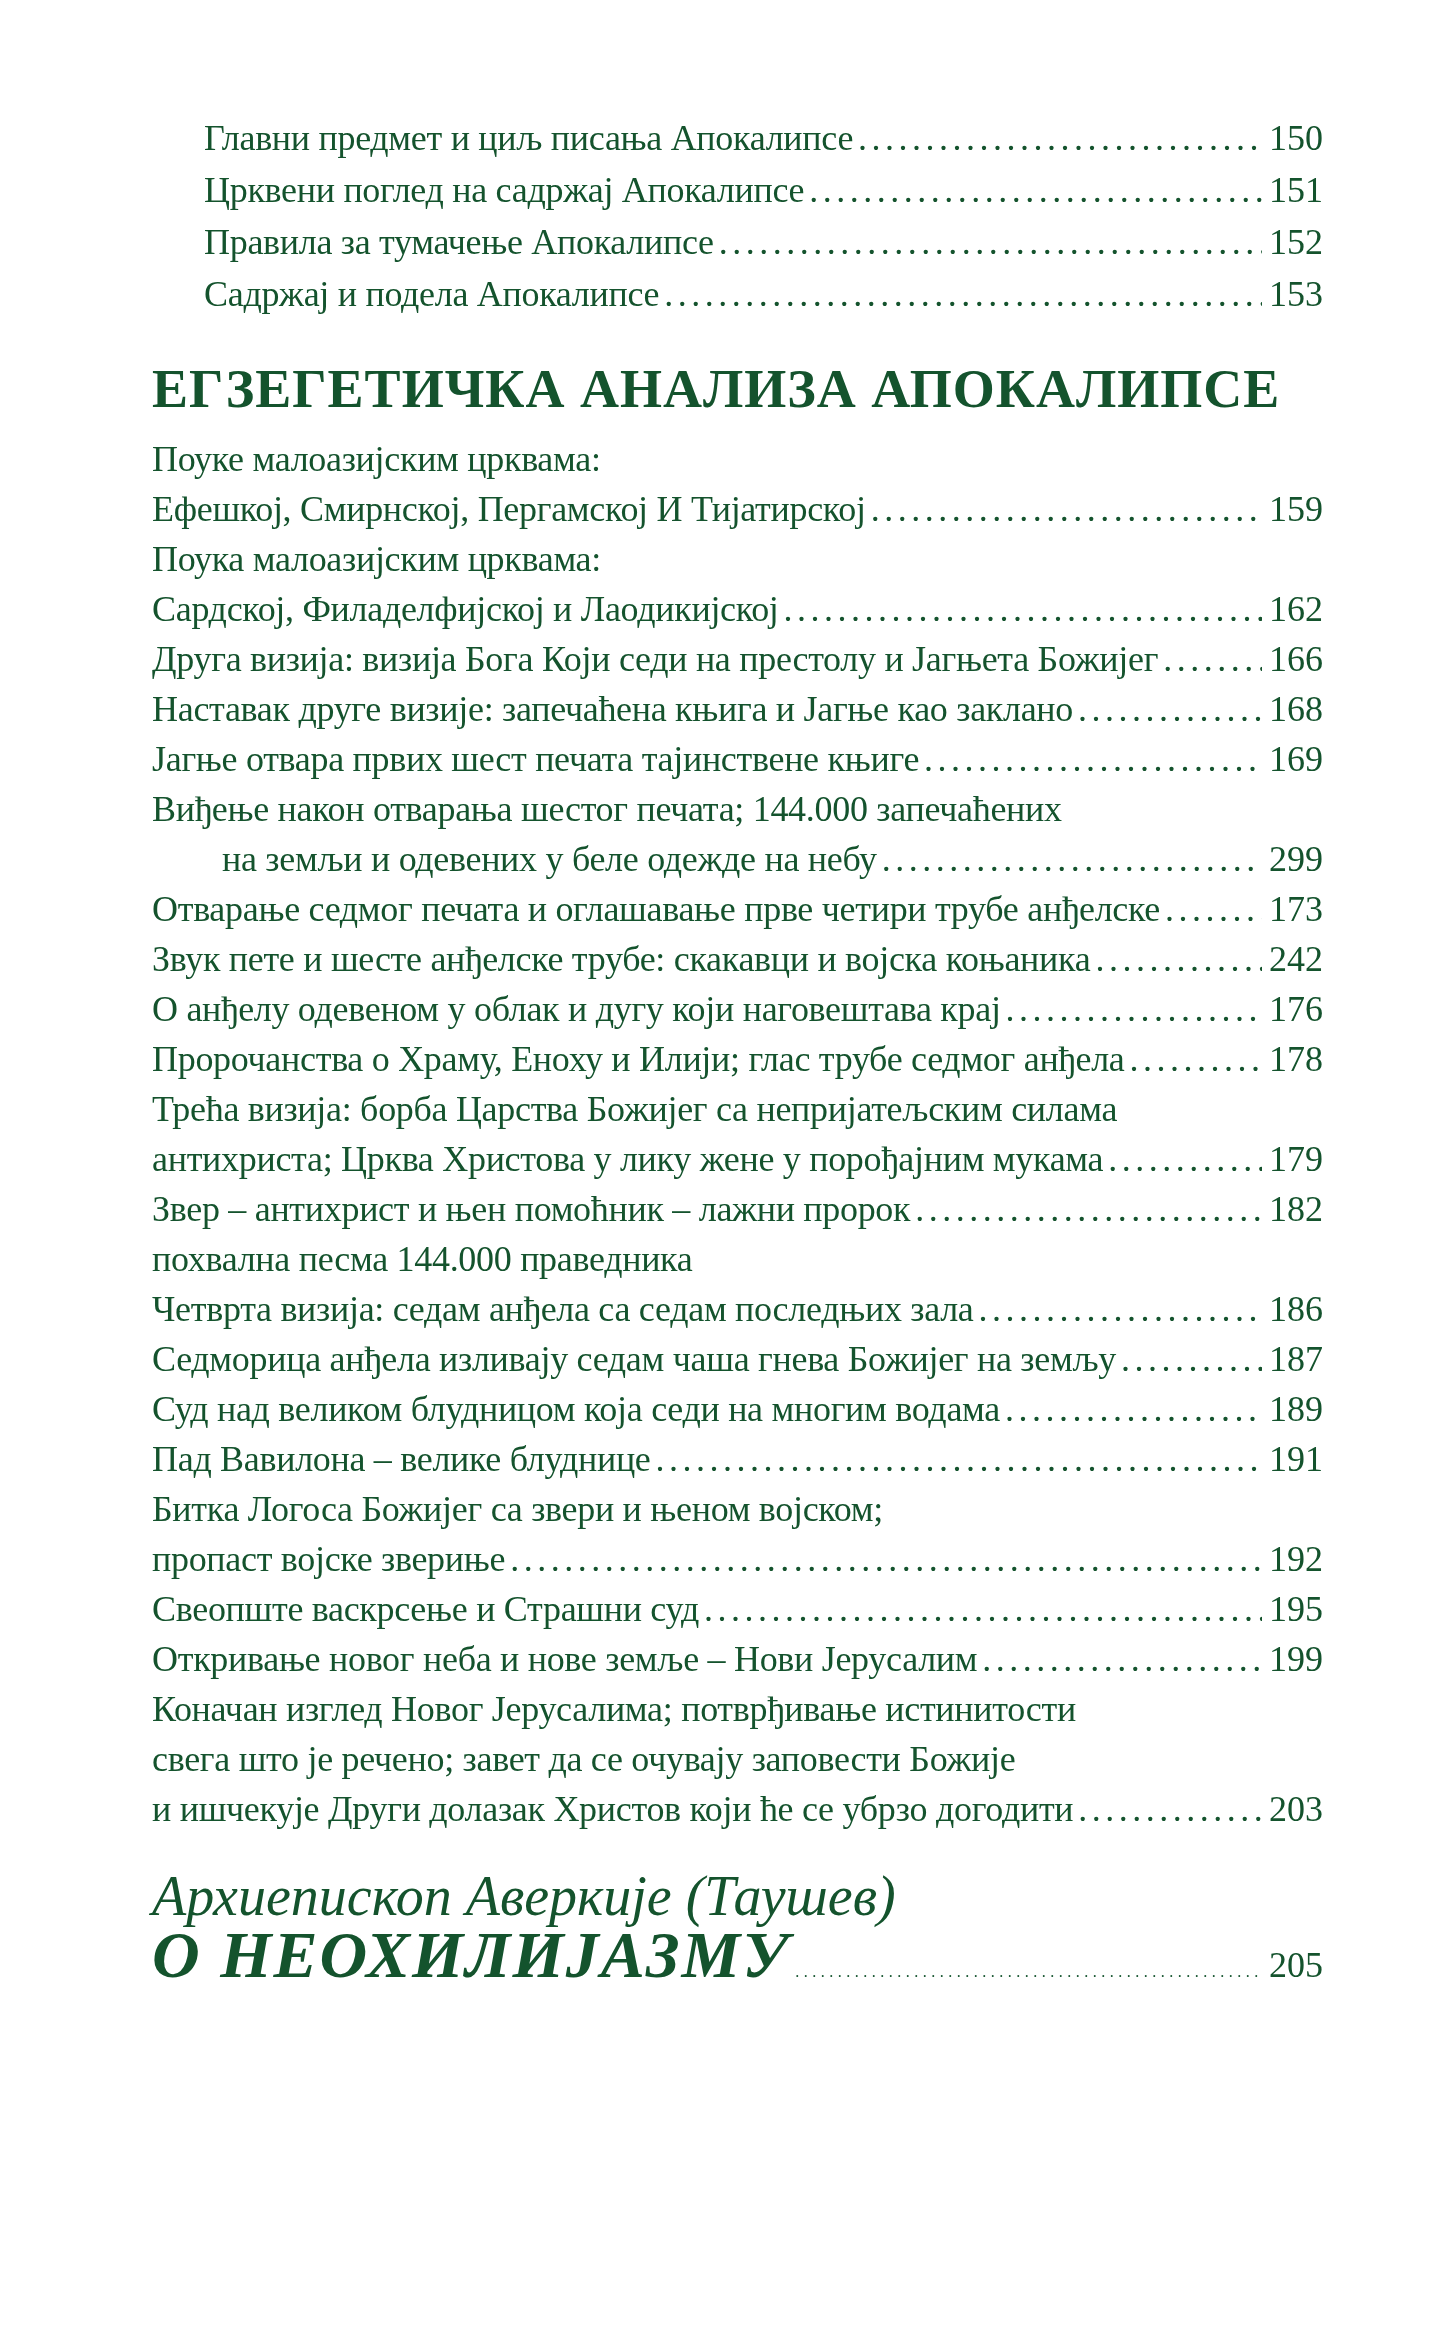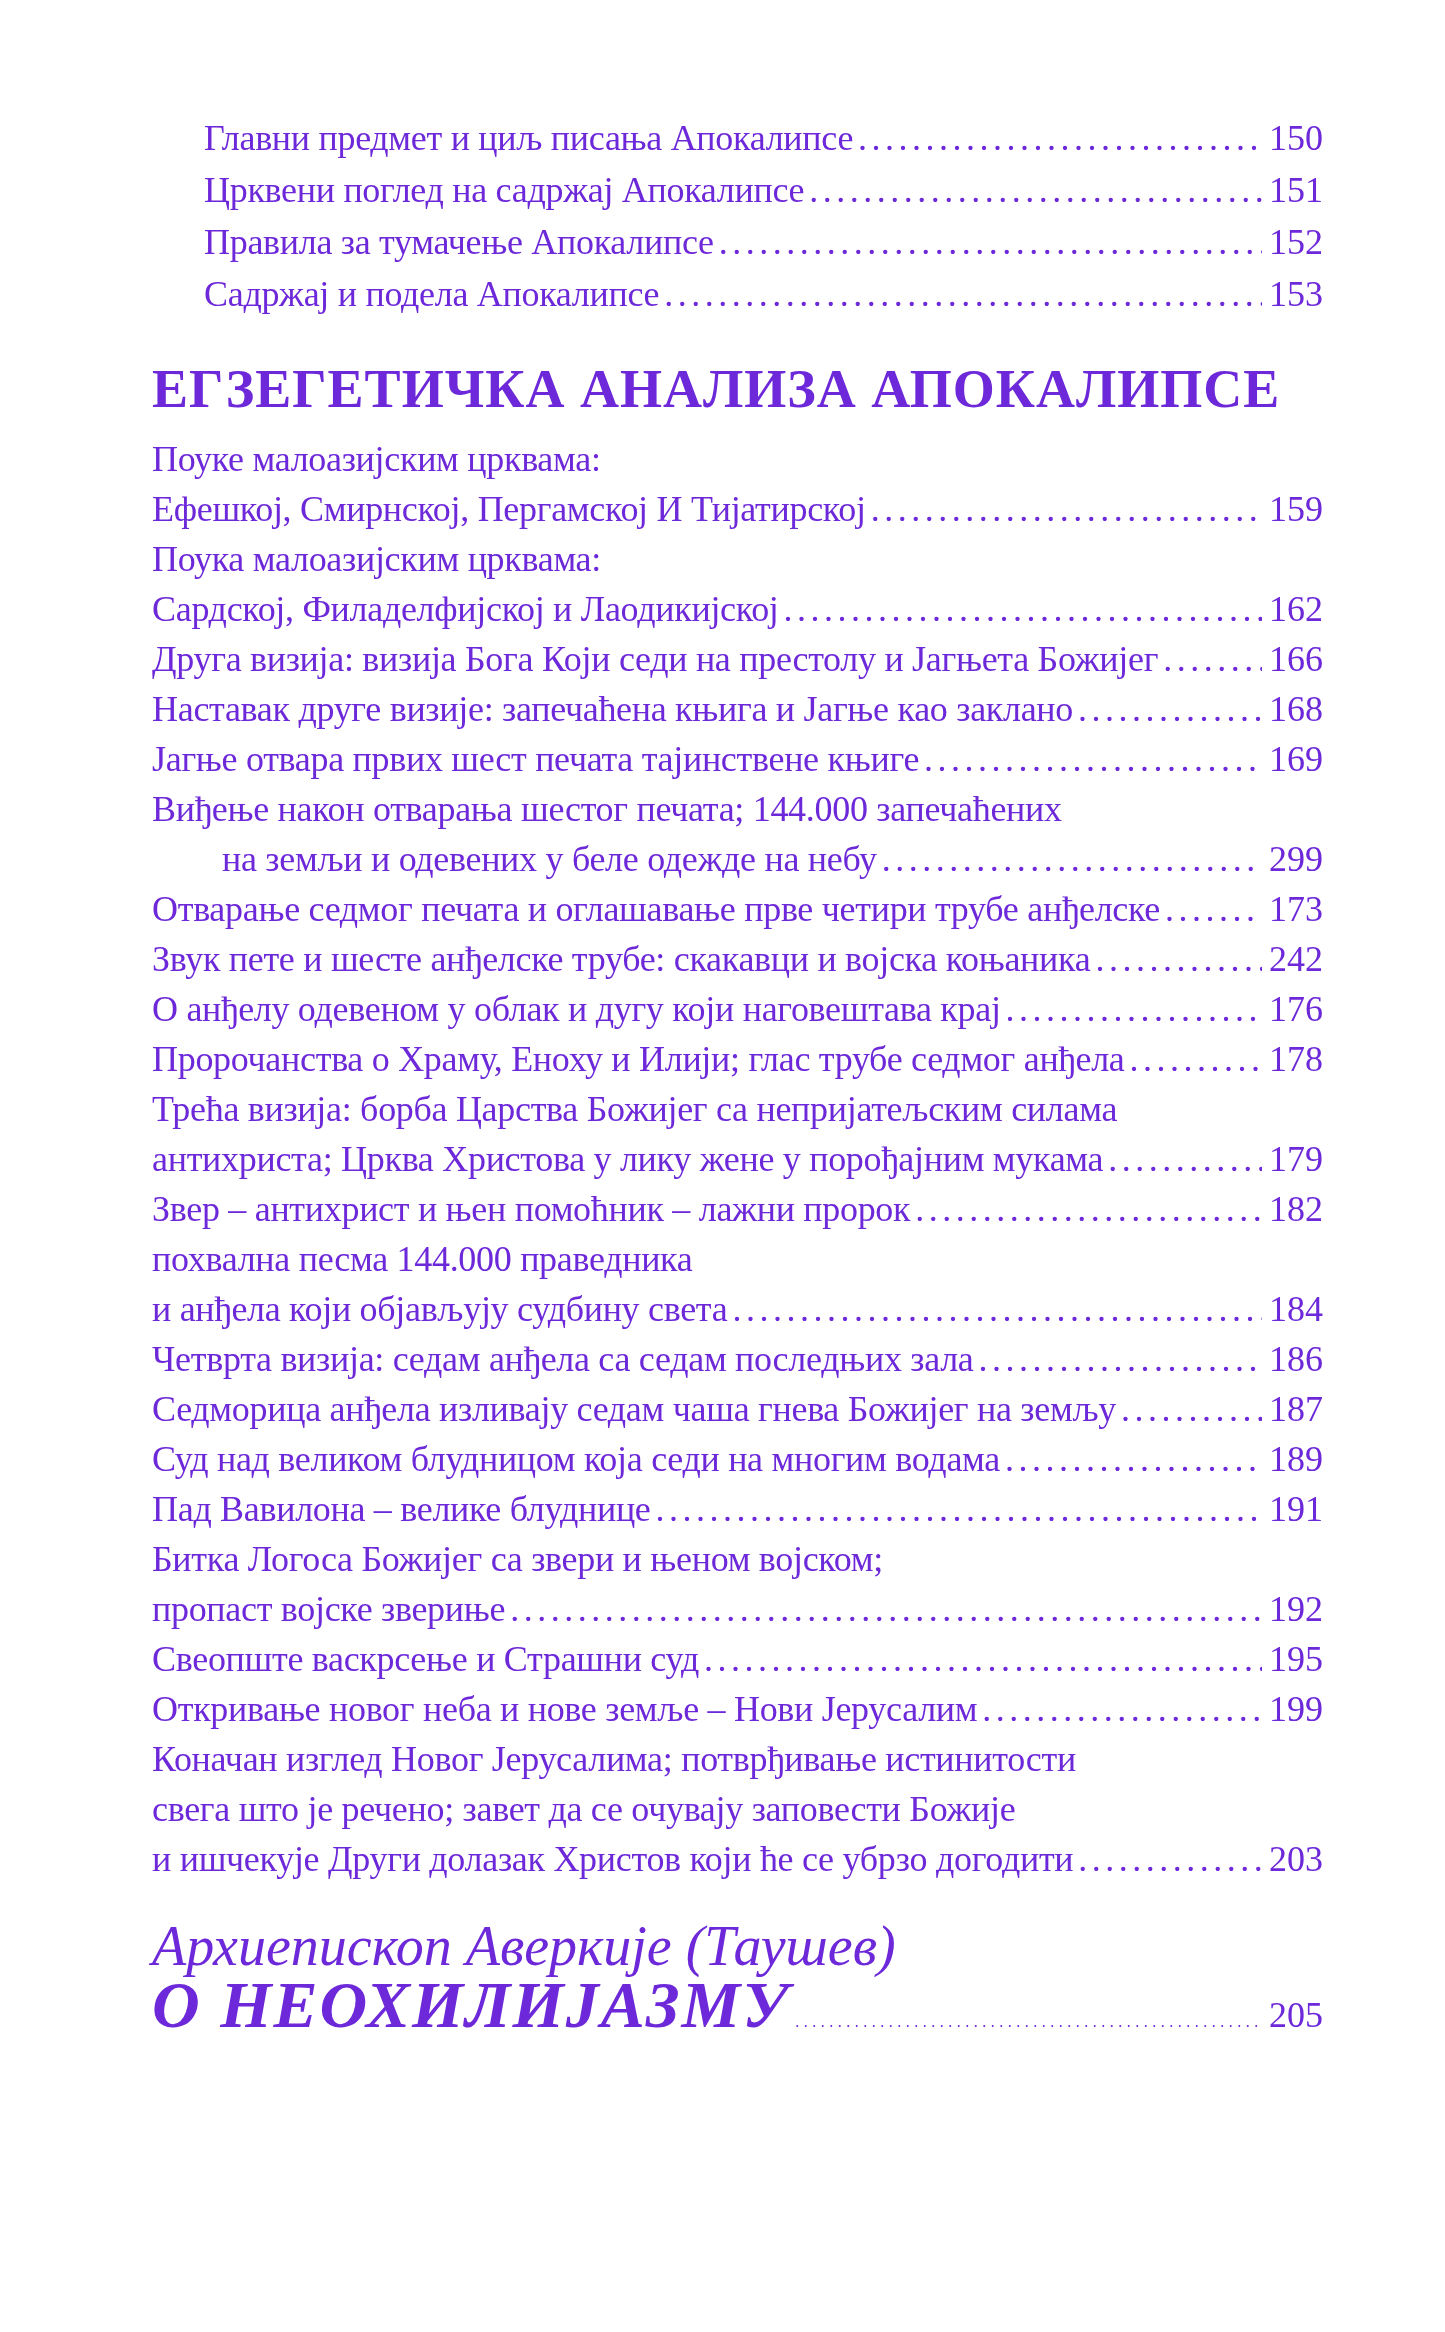--- a/index.html
+++ b/index.html
@@ -3,21 +3,21 @@
 <meta charset="utf-8">
 <style>
   html, body { margin: 0; padding: 0; background: #ffffff; }
   .page {
     position: relative;
     width: 1445px;
     height: 2332px;
     background: #ffffff;
     overflow: hidden;
     font-family: "Liberation Serif", "DejaVu Serif", serif;
-    color: #6d28d9;
+    color: #14532d;
   }
   .content {
     position: absolute;
     left: 152px;
     top: 112px;
     width: 1171px;
   }
   .toc-row {
     display: flex;
     align-items: baseline;
@@ -180,25 +180,20 @@
       </div>
       <div class="toc-row">
         <span class="title-text">Звер – антихрист и њен помоћник – лажни пророк</span>
         <span class="leader"></span>
         <span class="pagenum">182</span>
       </div>
       <div class="toc-row">
         <span class="title-text">похвална песма 144.000 праведника</span>
       </div>
       <div class="toc-row">
-        <span class="title-text">и анђела који објављују судбину света</span>
-        <span class="leader"></span>
-        <span class="pagenum">184</span>
-      </div>
-      <div class="toc-row">
         <span class="title-text">Четврта визија: седам анђела са седам последњих зала</span>
         <span class="leader"></span>
         <span class="pagenum">186</span>
       </div>
       <div class="toc-row">
         <span class="title-text">Седморица анђела изливају седам чаша гнева Божијег на земљу</span>
         <span class="leader"></span>
         <span class="pagenum">187</span>
       </div>
       <div class="toc-row">

